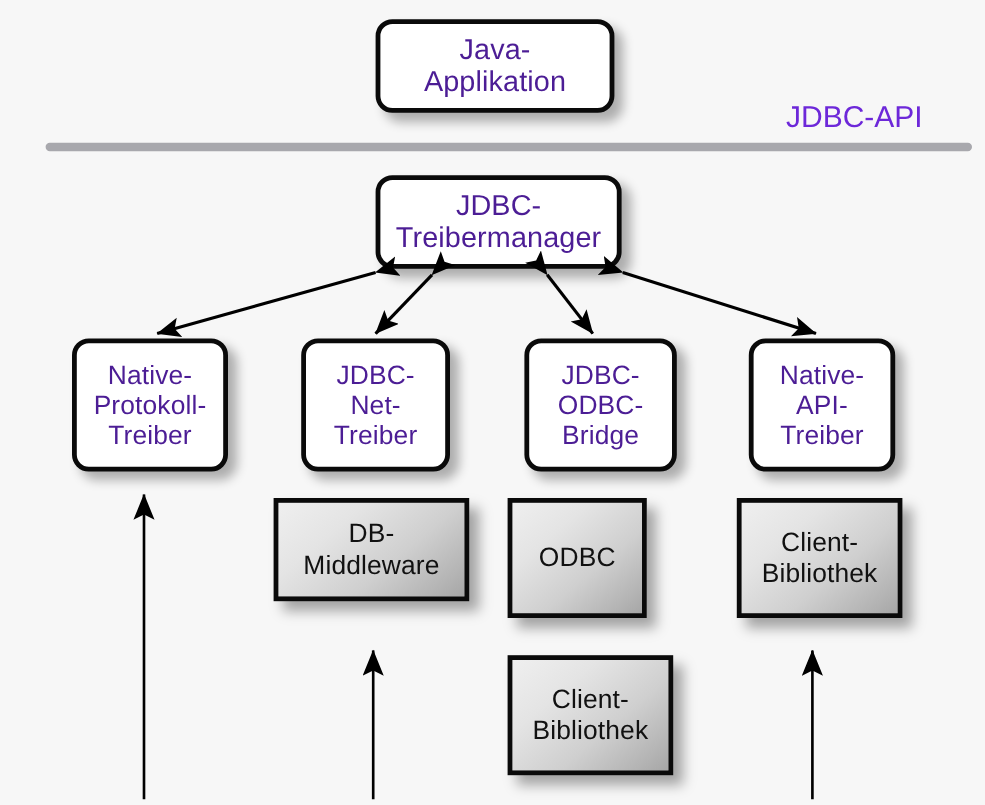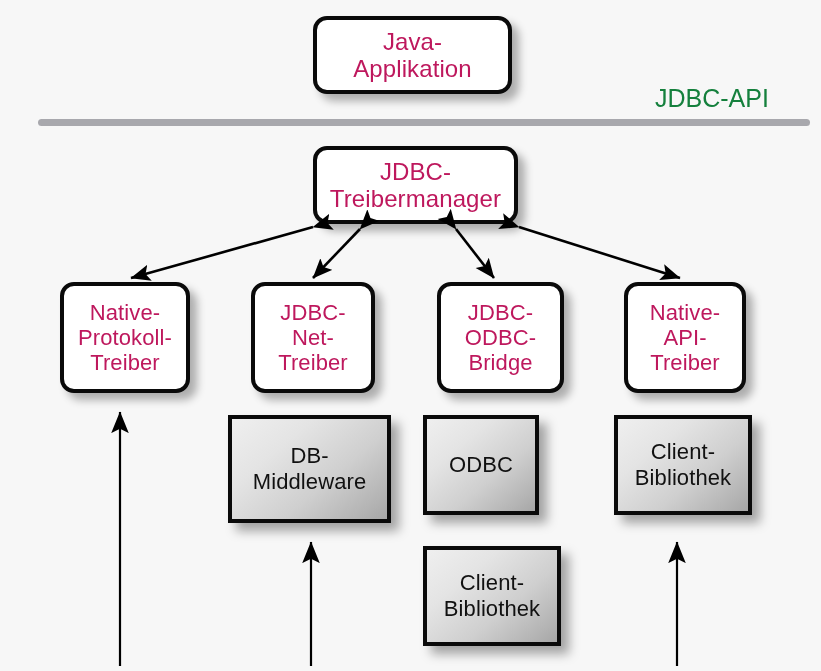--- a/index.html
+++ b/index.html
@@ -25,21 +25,21 @@
   .rnode {
     position: absolute;
     box-sizing: border-box;
     background: #ffffff;
     border: 4px solid #0a0a0a;
     border-radius: 14px;
     display: flex;
     align-items: center;
     justify-content: center;
     text-align: center;
-    color: #be185d;
+    color: #4c1d95;
     line-height: 1.14;
     letter-spacing: 0.1px;
     box-shadow: 7px 7px 9px rgba(0,0,0,0.30);
     z-index: 4;
   }
   .rnode .lbl {
     display: block;
     width: 100%;
     white-space: pre-line;
   }
@@ -63,21 +63,21 @@
   }
   .gnode .lbl {
     display: block;
     width: 100%;
     white-space: pre-line;
   }
 
   
   .freetext {
     position: absolute;
-    color: #15803d;
+    color: #6d28d9;
     white-space: nowrap;
     z-index: 5;
   }
 
   
   .divider {
     position: absolute;
     background: #a8a8ad;
     border-radius: 4px;
     z-index: 2;
@@ -150,21 +150,21 @@
 ODBC-
 Bridge</span>
   </div>
 
   <div class="rnode" style="left:624px; top:282px; width:122px; height:111px; font-size:22px;">
     <span class="lbl">Native-
 API-
 Treiber</span>
   </div>
 
-  <div class="gnode" style="left:228px; top:415px; width:163px; height:108px; font-size:22px;">
+  <div class="gnode" style="left:228px; top:415px; width:163px; height:86px; font-size:22px;">
     <span class="lbl">DB-
 Middleware</span>
   </div>
 
   <div class="gnode" style="left:423px; top:415px; width:116px; height:100px; font-size:22px;">
     <span class="lbl">ODBC</span>
   </div>
 
   <div class="gnode" style="left:614px; top:415px; width:138px; height:100px; font-size:22px;">
     <span class="lbl">Client-

